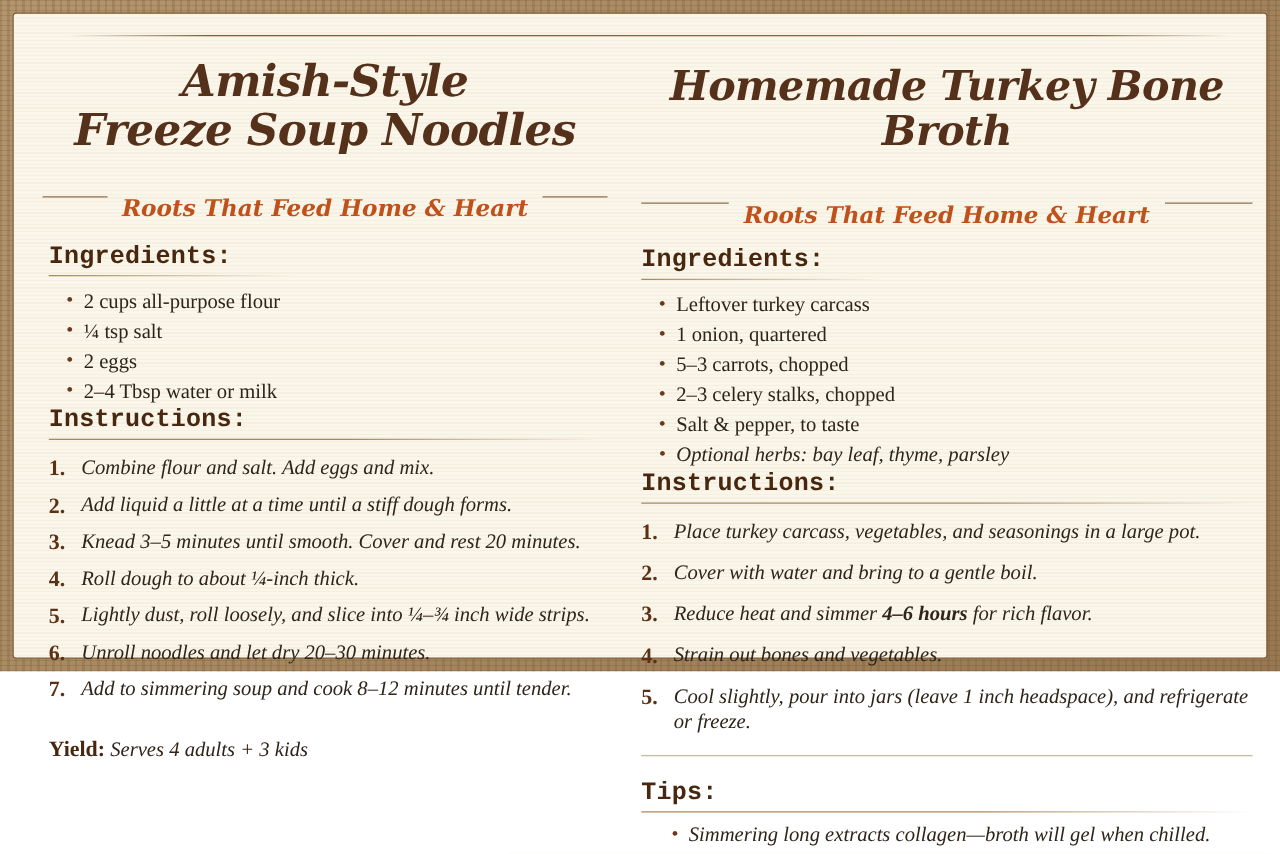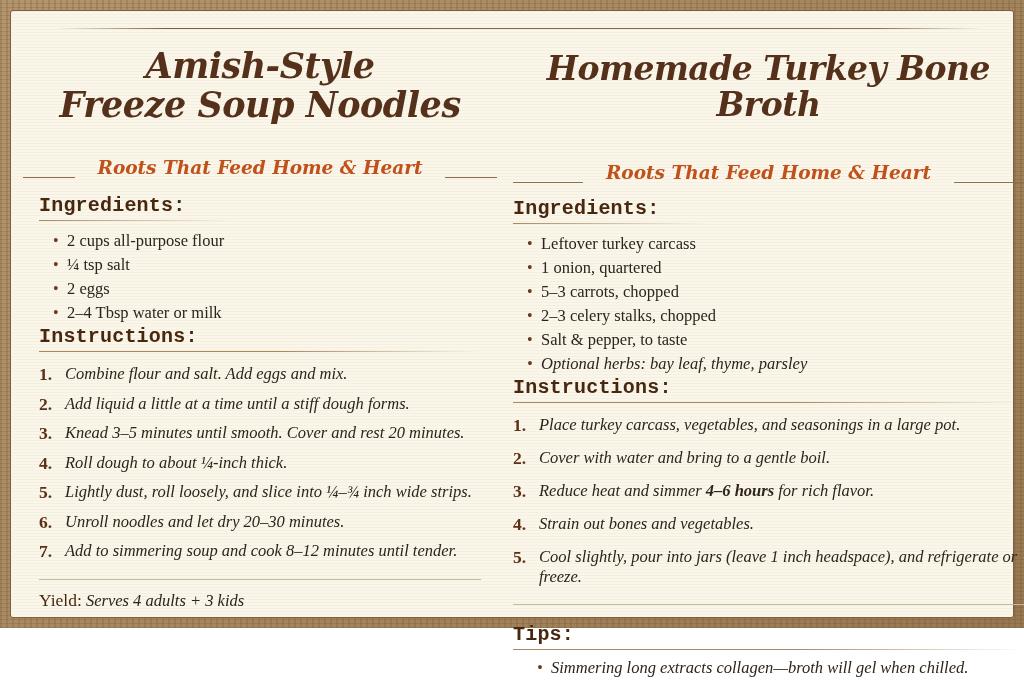--- a/index.html
+++ b/index.html
@@ -1,19 +1,19 @@
 <!DOCTYPE html>
 <html><head>
 <meta charset="utf-8">
 <style>
   html,body{margin:0;padding:0;}
   body{width:1024px;height:683px;overflow:hidden;font-family:"Liberation Serif",serif;}
 
   .frame{
-    width:1024px;height:628px;box-sizing:border-box;padding:10px;
+    width:1024px;height:537px;box-sizing:border-box;padding:10px;
     background-color:#a3835a;
     background-image:
       repeating-linear-gradient(90deg, rgba(122,92,55,.28) 0 2px, rgba(0,0,0,0) 2px 6px),
       repeating-linear-gradient(0deg, rgba(70,48,24,.14) 0 1px, rgba(0,0,0,0) 1px 4px),
       linear-gradient(135deg, rgba(255,235,200,.18), rgba(60,40,20,.12));
   }
 
   .card{
     position:relative;width:100%;height:100%;box-sizing:border-box;
     display:flex;border:1px solid #7e5f3b;border-radius:3px;
@@ -32,21 +32,21 @@
   .col-right{flex:1;padding-left:22px;padding-right:4px;}
   .v-divider{width:1px;background:#b4a78d;margin:16px 0 22px 0;}
 
   .title{
     text-align:center;color:#55311b;font-family:"DejaVu Serif",serif;
     font-style:italic;font-weight:bold;letter-spacing:-0.5px;line-height:1.1;
   }
   .title-left{font-size:35px;margin-top:8px;}
   .title-right{font-size:33px;margin-top:12px;}
 
-  .tagline-row{display:flex;align-items:flex-end;justify-content:center;gap:23px;margin-top:10px;}
+  .tagline-row{display:flex;align-items:flex-start;justify-content:center;gap:12px;margin-top:10px;}
   .tagline-rule{height:1px;flex:0 0 52px;background:#8f6f4d;}
   .tagline{
     color:#c0511a;font-family:"DejaVu Serif",serif;font-style:italic;font-weight:bold;
     font-size:18.5px;white-space:nowrap;
   }
   .col-right .tagline-row{margin-top:16px;}
   .col-right .tagline-rule{flex:0 0 70px;}
 
   .sec-head{
     color:#48270f;font-family:Liberation Mono, monospace;font-weight:bold;
@@ -75,21 +75,21 @@
   .steps-right li{margin-bottom:13px;}
   .step-num{
     flex:0 0 26px;color:#5c3014;font-weight:bold;font-size:17.5px;
     font-family:"Liberation Serif",serif;font-style:normal;
   }
   .step-txt{font-style:italic;}
   .step-txt b{font-weight:bold;font-style:italic;}
 
   .divider{height:1px;background:#c6b99e;margin-top:8px;}
   .yield-row{margin-top:10px;font-size:16.5px;color:#2e241a;}
-  .yield-label{color:#48270f;font-weight:normal;font-size:17.5px;}
+  .yield-label{color:#48270f;font-weight:bold;font-size:17.5px;}
   .yield-text{font-style:italic;}
   .tips-block .divider{margin-top:4px;}
 </style>
 </head>
 <body>
 
 <div class="frame">
   <div class="card">
     <div class="top-rule"></div>
 

